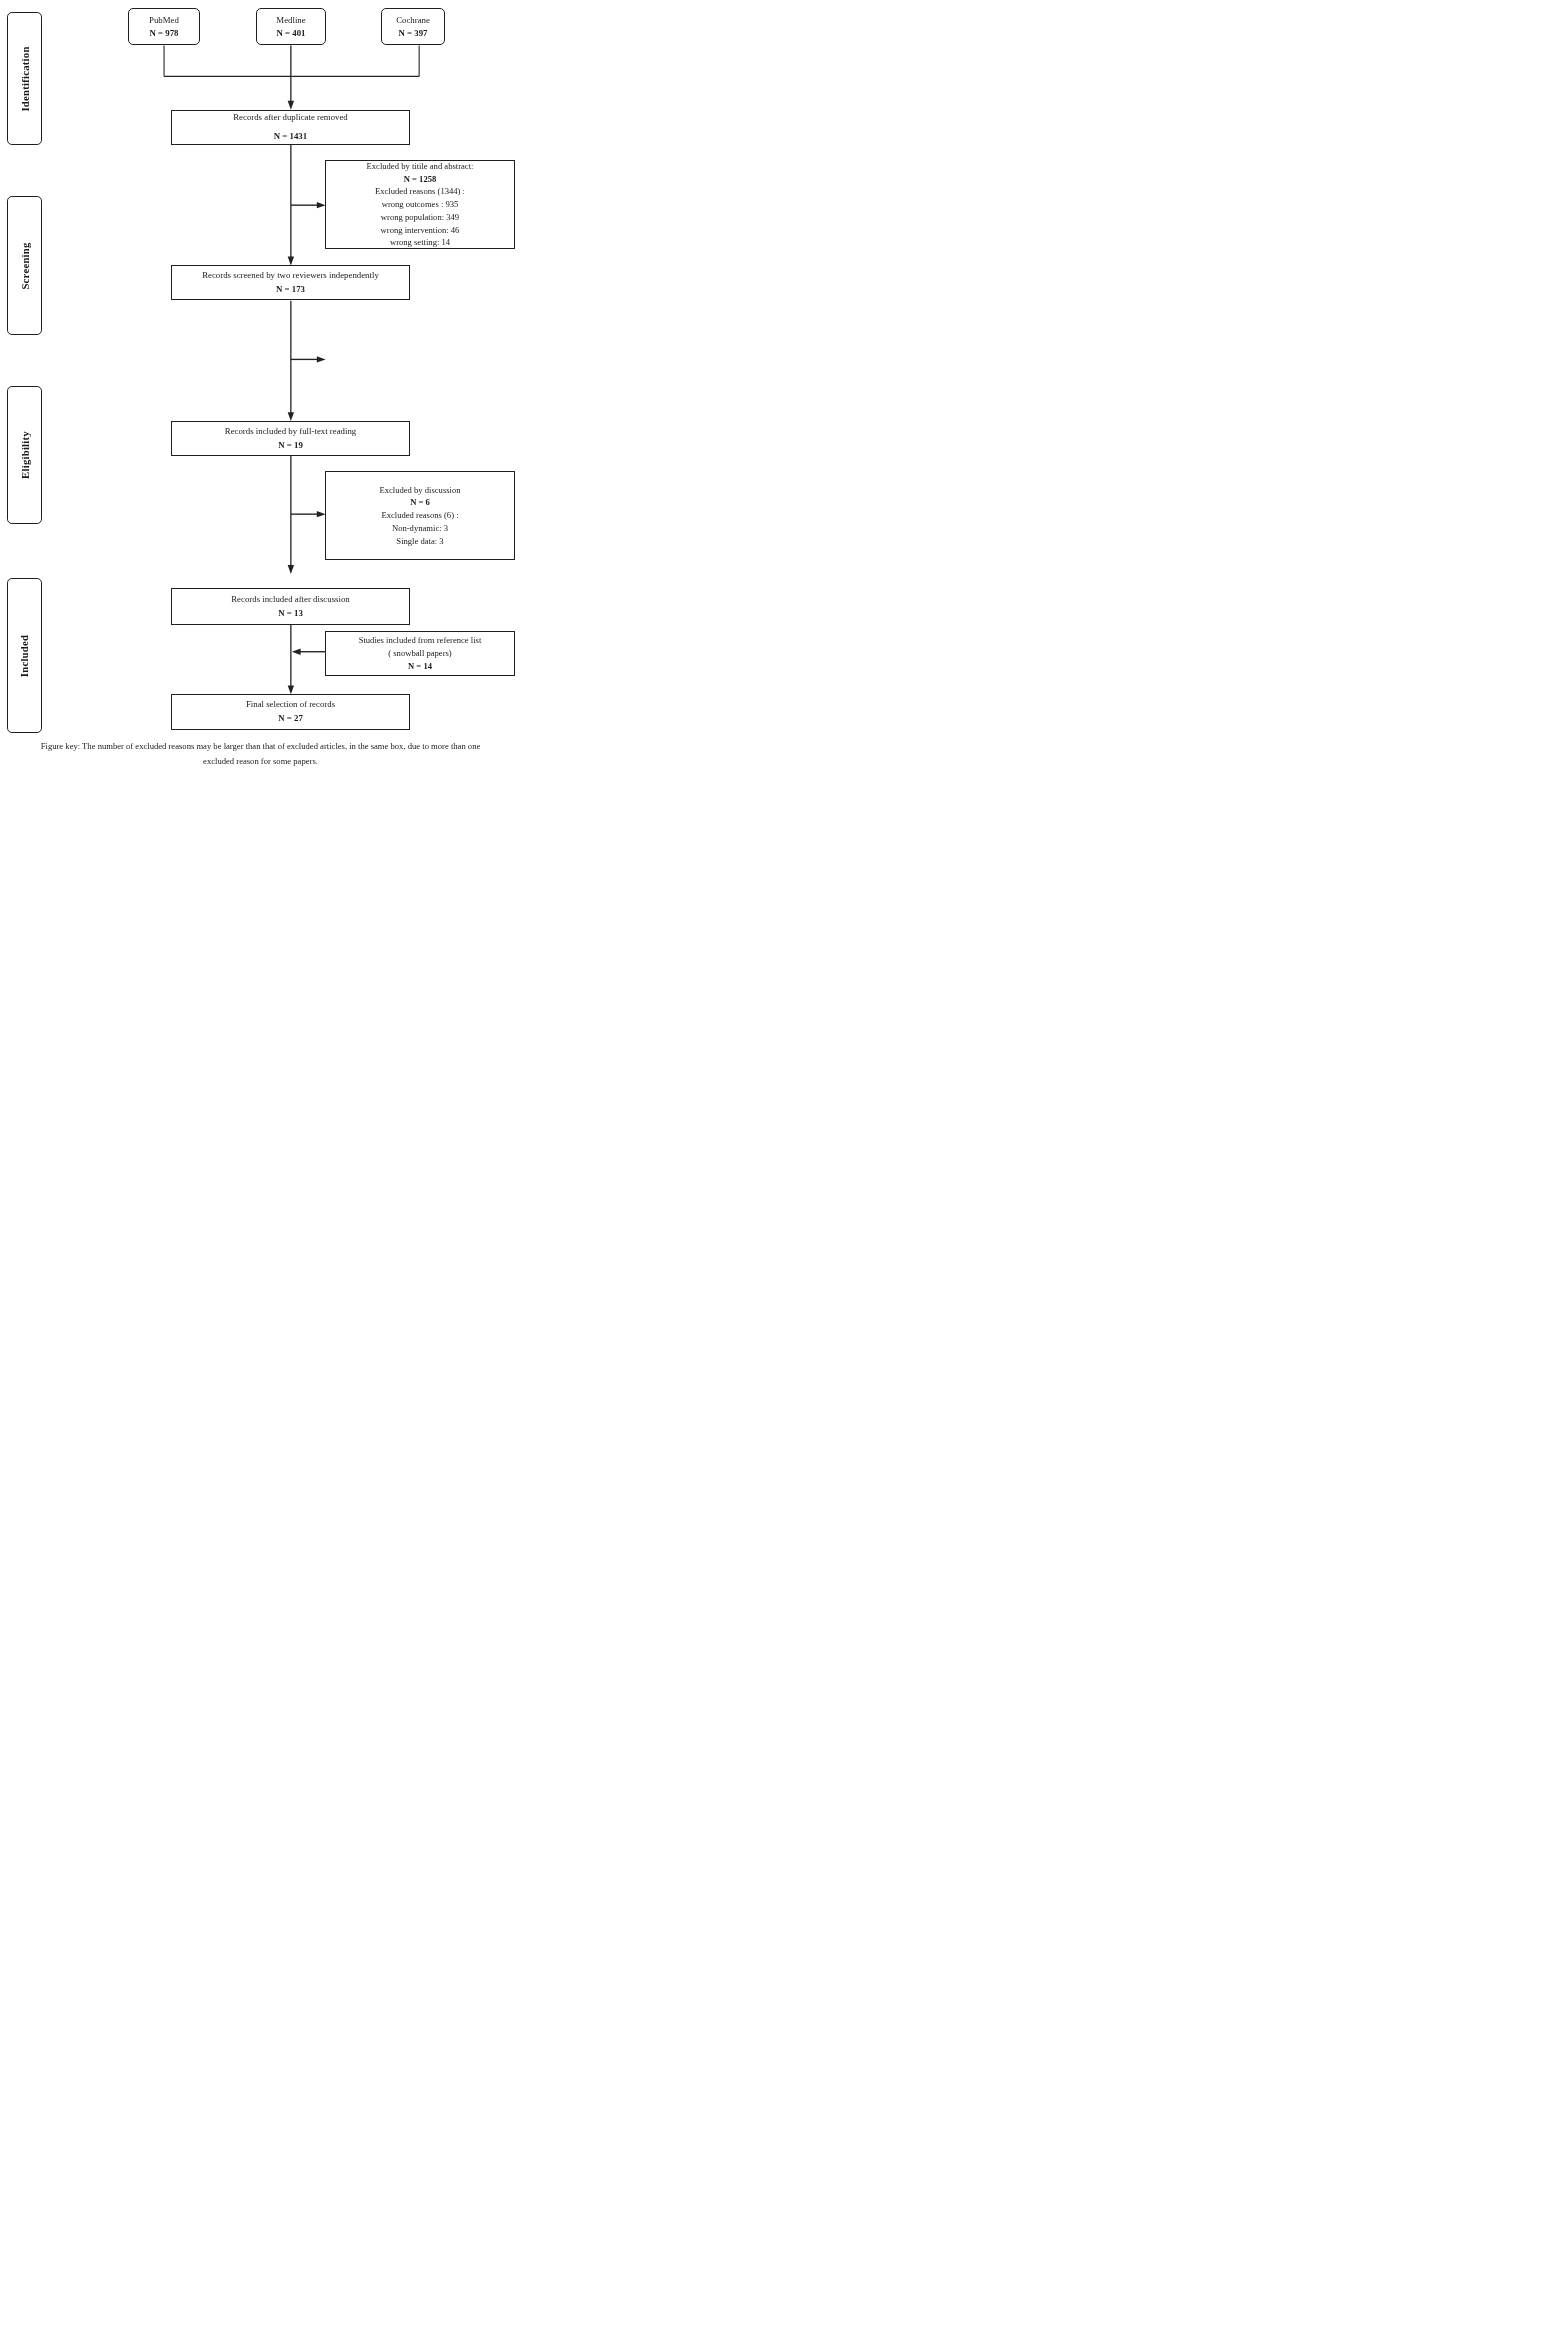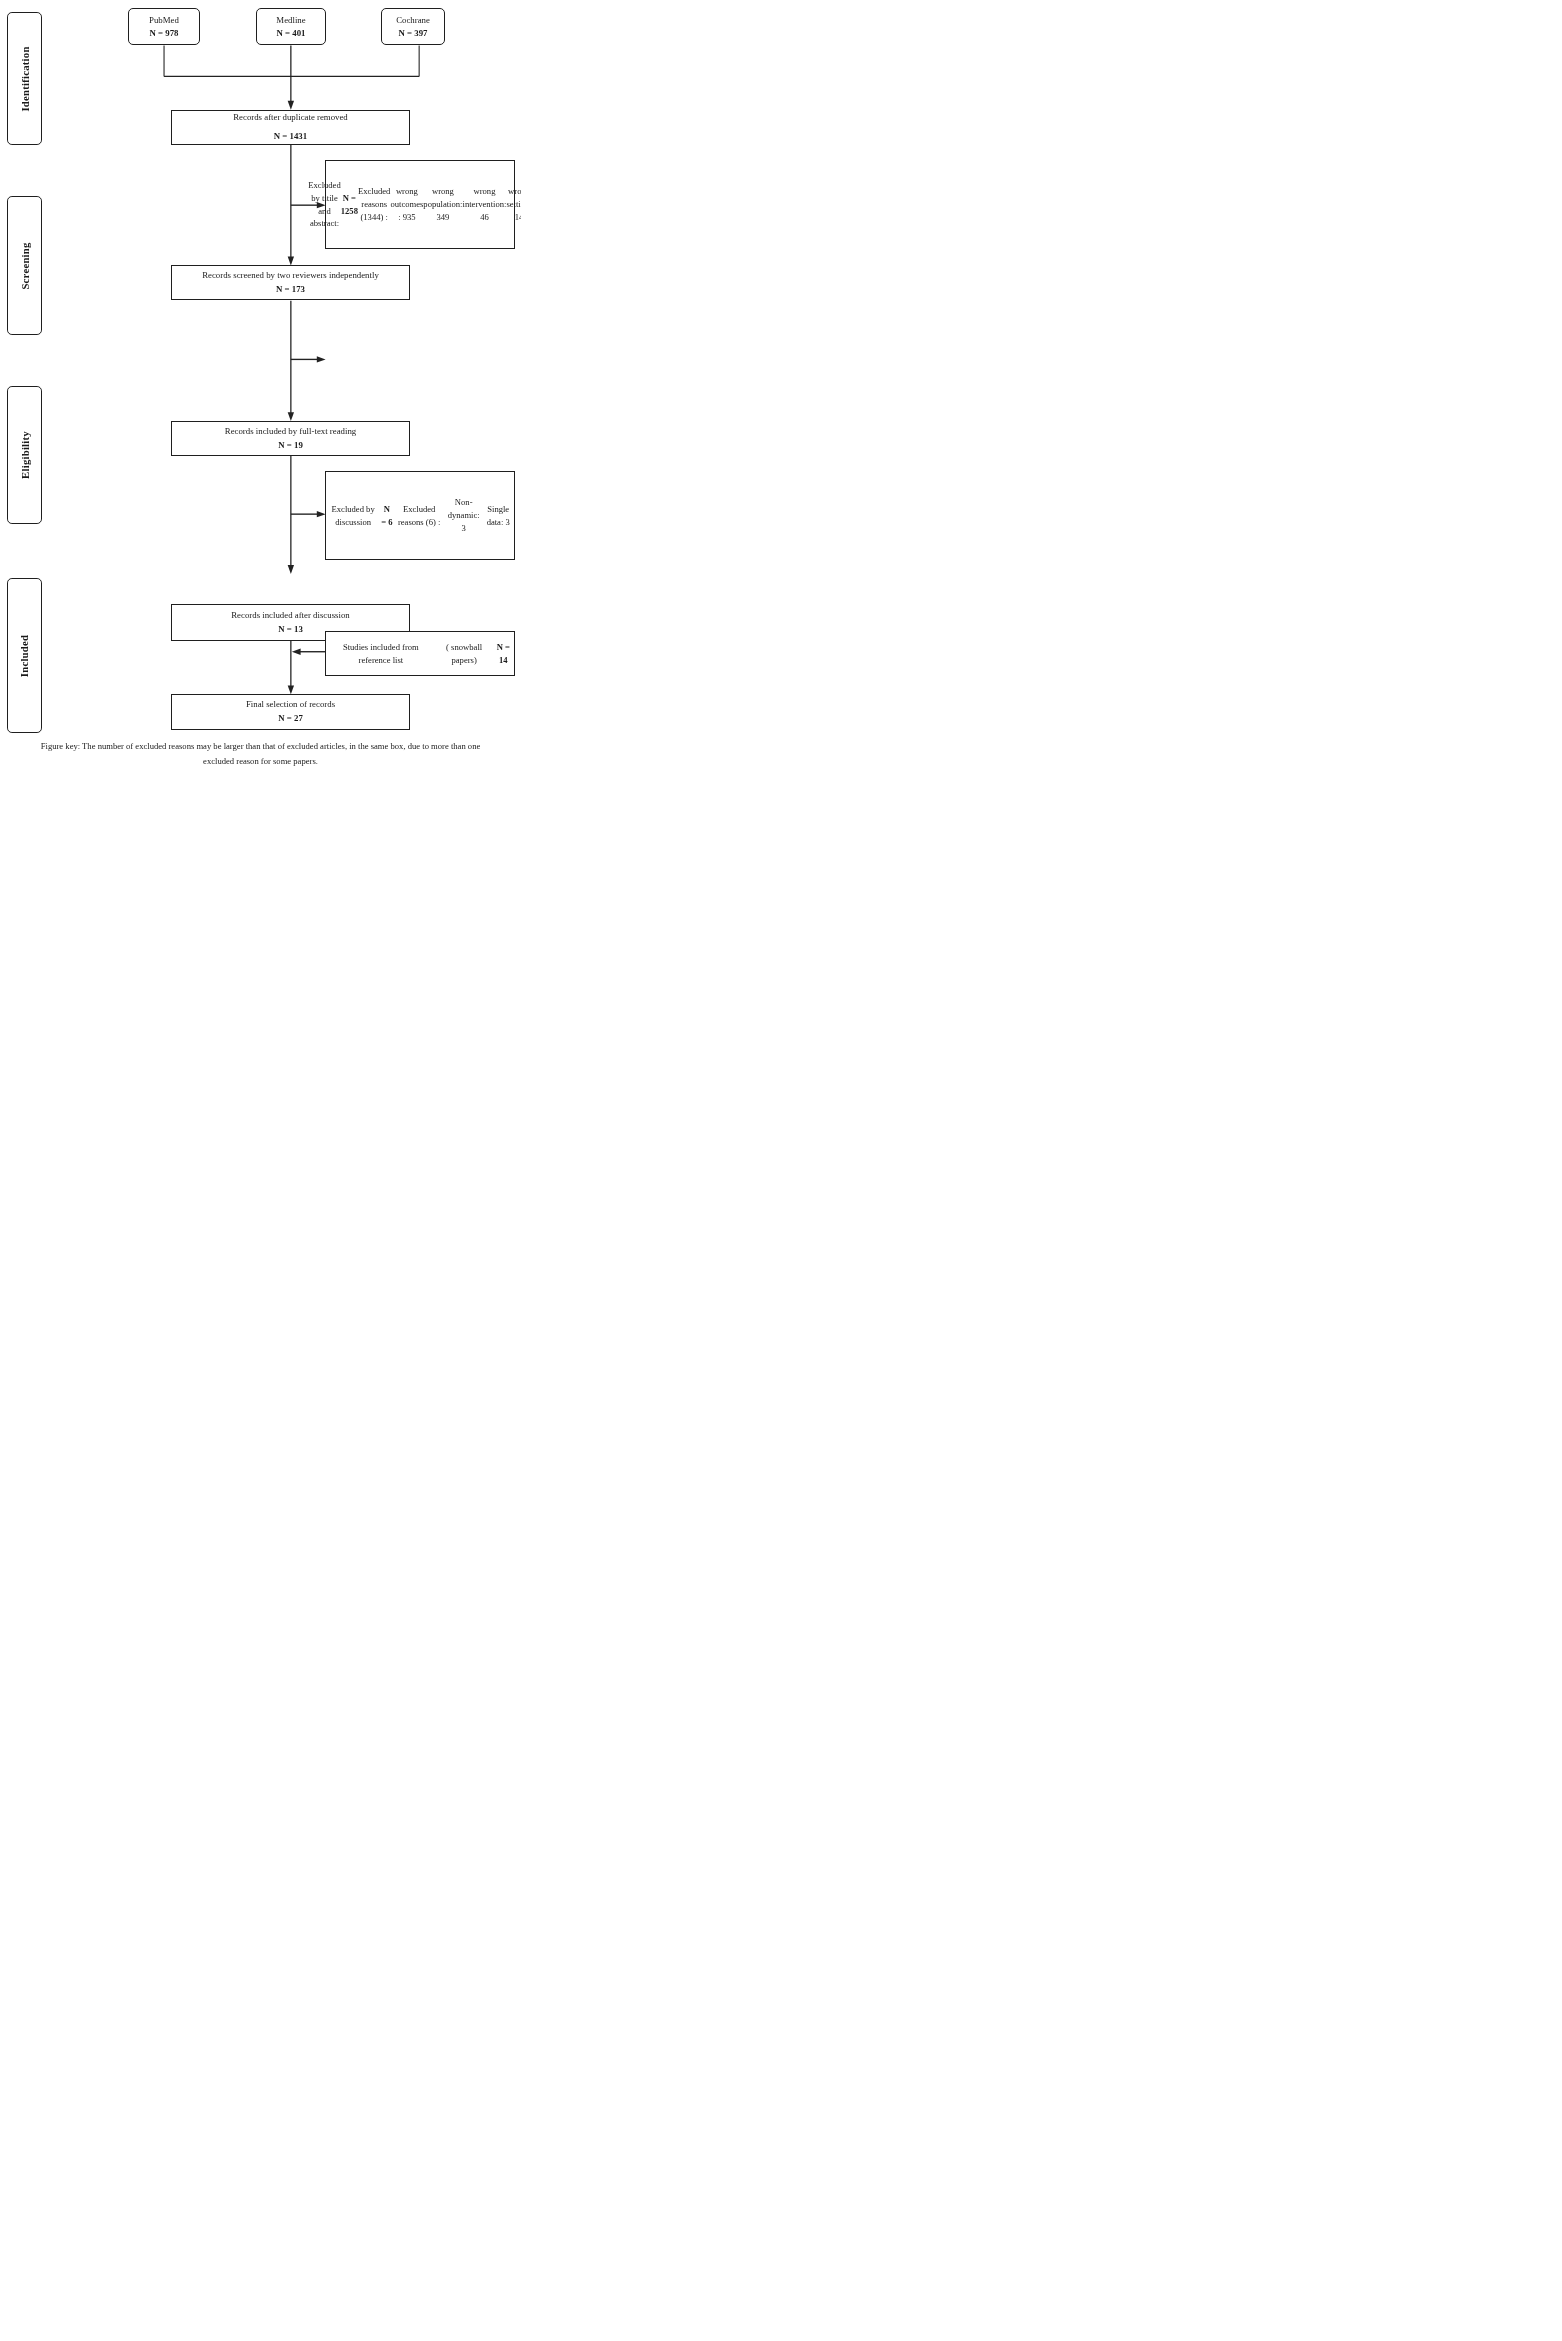--- a/index.html
+++ b/index.html
@@ -19,21 +19,21 @@
   .src-box .n{font-weight:bold;}
 
   
   .main-box{position:absolute;left:171px;width:239px;border:1.5px solid #1f1f1f;background:#fff;
             display:flex;flex-direction:column;align-items:center;justify-content:center;box-sizing:border-box;
             font-size:8.8px;line-height:1.55;text-align:center;}
   .main-box .n{font-weight:bold;}
 
   
   .side-box{position:absolute;left:325px;width:190px;border:1.5px solid #1f1f1f;background:#fff;
-            display:flex;flex-direction:row;align-items:center;justify-content:center;box-sizing:border-box;
+            display:flex;flex-direction:column;align-items:center;justify-content:center;box-sizing:border-box;
             font-size:8.6px;line-height:1.48;text-align:center;}
   .side-box .n{font-weight:bold;}
 
   .figure-key{position:absolute;left:24.5px;top:739px;width:472px;text-align:center;
               font-size:8.6px;line-height:1.8;color:#1a1a1a;}
 </style>
 </head>
 <body>
 
 <div class="canvas">
@@ -101,21 +101,21 @@
     <div class="n">N = 1431</div>
   </div>
   <div class="main-box" style="top:265px;height:35px;">
     <div>Records screened  by two reviewers independently</div>
     <div class="n">N = 173</div>
   </div>
   <div class="main-box" style="top:421px;height:35px;">
     <div>Records included by full-text reading</div>
     <div class="n">N = 19</div>
   </div>
-  <div class="main-box" style="top:604px;height:37px;">
+  <div class="main-box" style="top:588px;height:37px;">
     <div>Records included after discussion</div>
     <div class="n">N = 13</div>
   </div>
   <div class="main-box" style="top:694px;height:36px;">
     <div>Final selection of records</div>
     <div class="n">N = 27</div>
   </div>
 
   <div class="side-box" style="top:160px;height:89px;">
     <div>Excluded by titile and abstract:</div>

